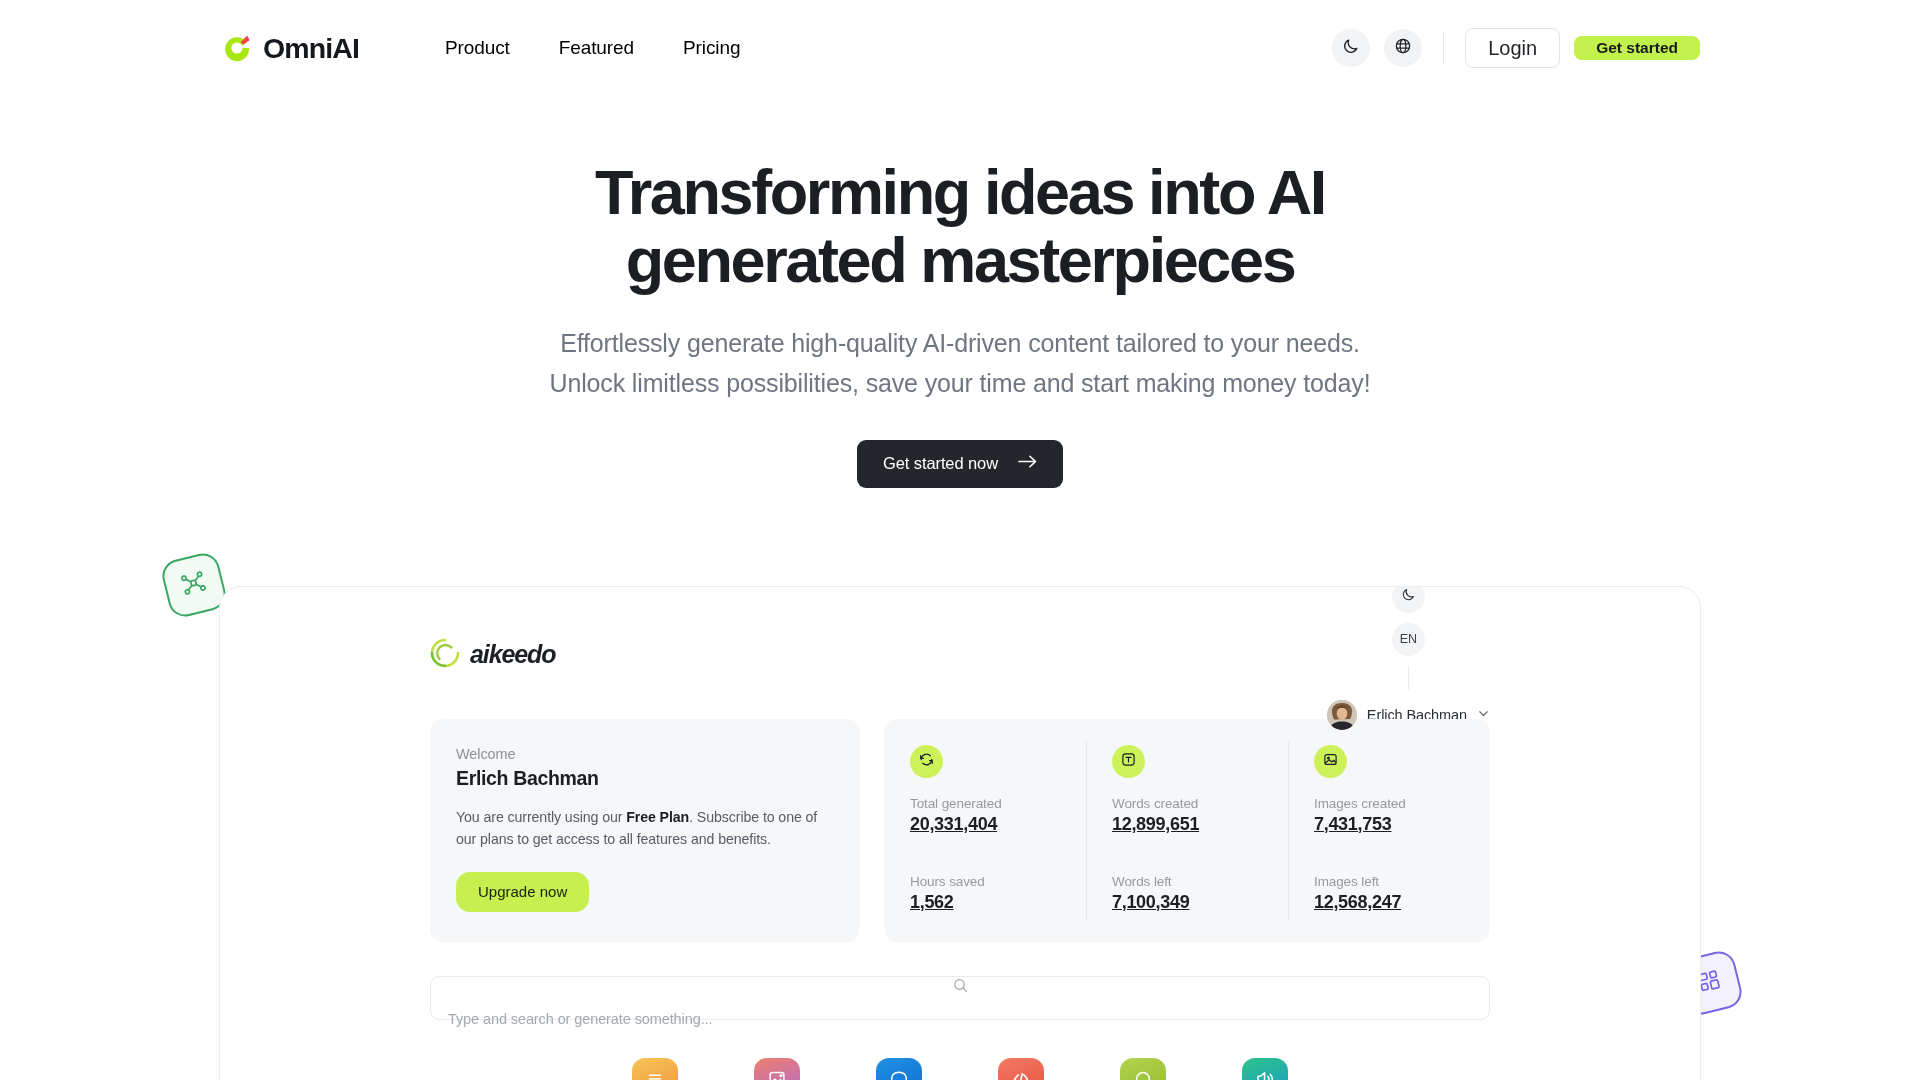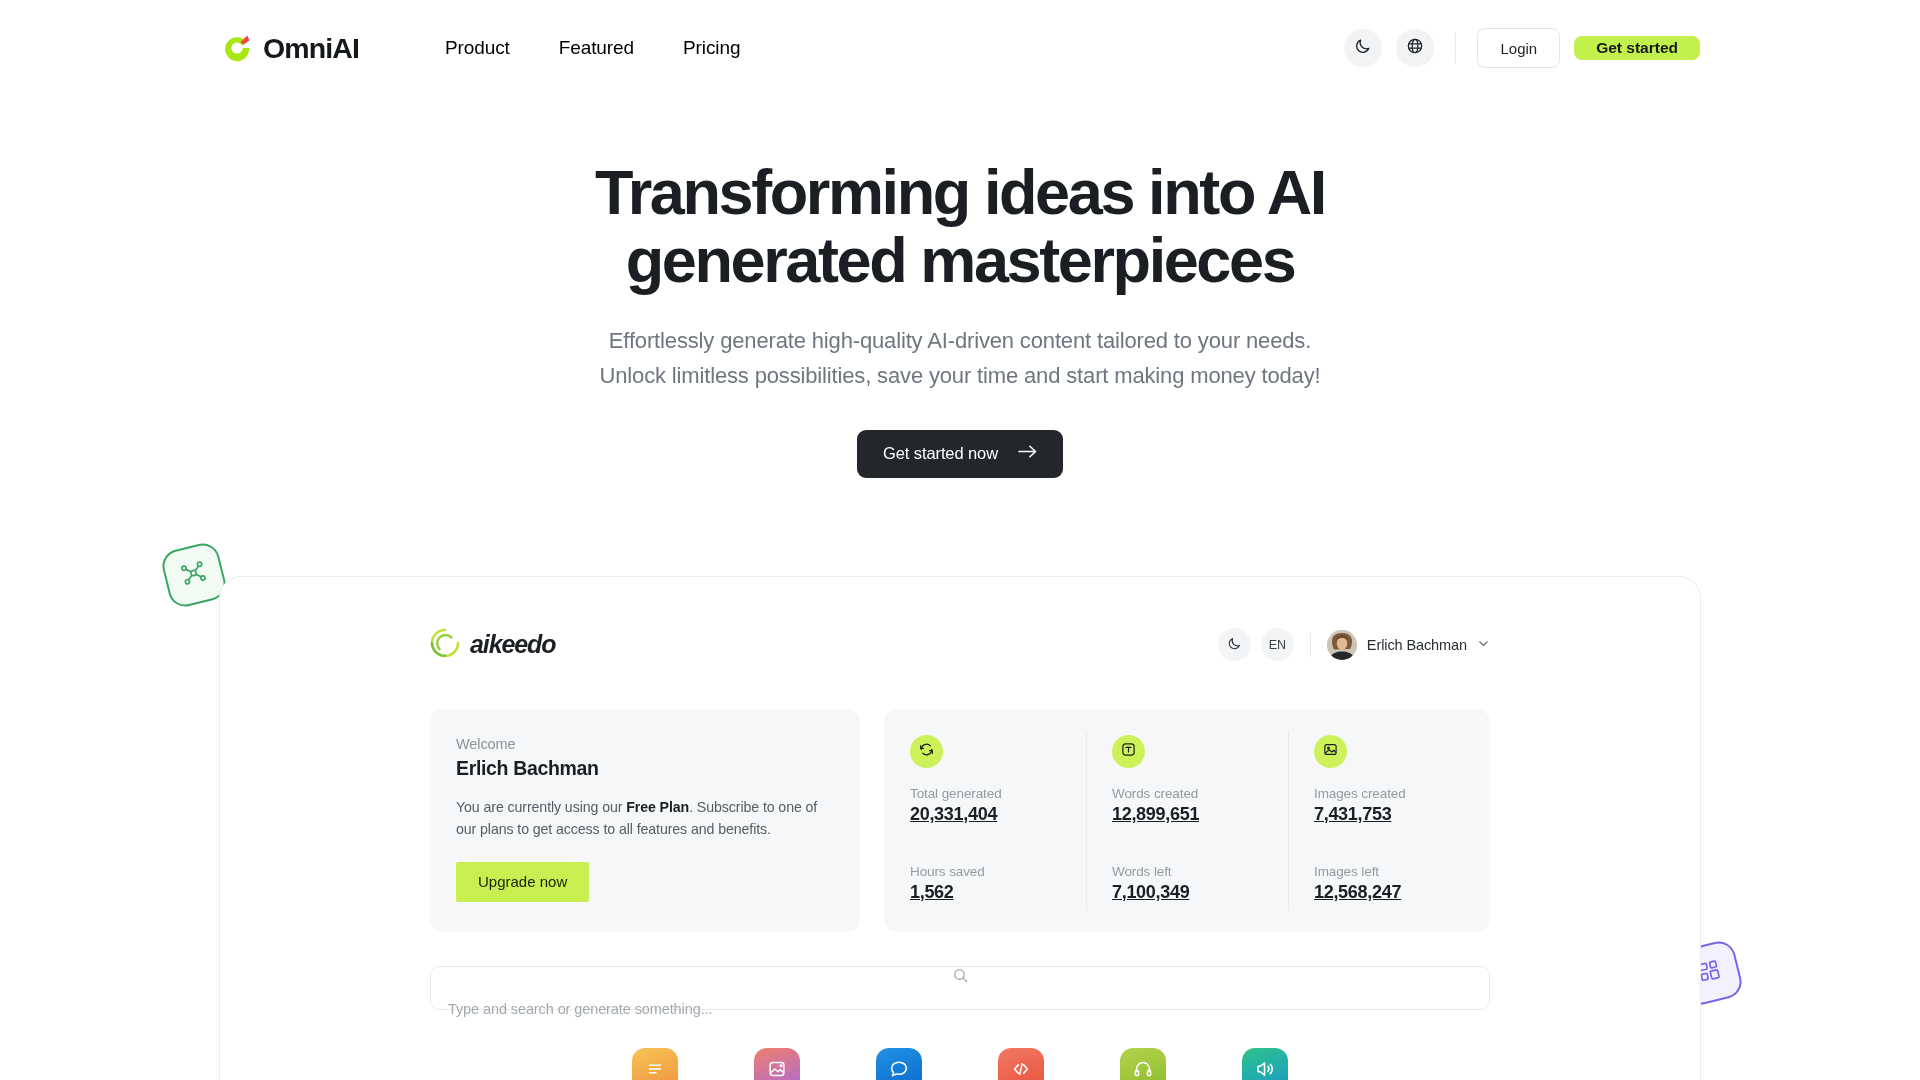--- a/index.html
+++ b/index.html
@@ -82,21 +82,21 @@
     margin: 0 7px;
   }
   .btn-login {
     padding: 0 22px;
     height: 40px;
     display: flex;
     align-items: center;
     border: 1px solid #e2e4e8;
     border-radius: 8px;
     background: #fff;
-    font-size: 15px;
+    font-size: 20px;
     color: #1f2328;
     cursor: pointer;
     white-space: nowrap;
   }
   .btn-getstarted {
     padding: 0 22px;
     height: 24px;
     display: flex;
     align-items: center;
     border-radius: 8px;
@@ -117,21 +117,21 @@
     font-size: 63px;
     line-height: 1.085;
     font-weight: 700;
     letter-spacing: -2.4px;
     color: #1b1f24;
     max-width: 860px;
     margin: 0 auto;
   }
   .hero p {
     margin-top: 28px;
-    font-size: 22px;
+    font-size: 25px;
     line-height: 1.62;
     color: #6e7681;
     letter-spacing: -0.15px;
   }
   .hero-cta {
     margin-top: 36px;
     display: inline-flex;
     align-items: center;
     gap: 20px;
     height: 48px;
@@ -178,20 +178,21 @@
     font-size: 25px;
     font-weight: 700;
     letter-spacing: -1.1px;
     color: #1c2026;
   }
   .dash-head-right {
     margin-left: auto;
     display: flex;
     align-items: center;
     gap: 10px;
+    flex-direction: column;
   }
   .dash-icon-btn {
     width: 33px;
     height: 33px;
     border-radius: 50%;
     background: #f3f4f6;
     display: flex;
     align-items: center;
     justify-content: center;
     font-size: 12.5px;
@@ -260,21 +261,21 @@
     letter-spacing: -0.1px;
     max-width: 380px;
   }
   .welcome-desc b { color: #1b1f24; font-weight: 700; }
   .btn-upgrade {
     margin-top: 21px;
     display: inline-flex;
     align-items: center;
     height: 40px;
     padding: 0 22px;
-    border-radius: 2px;
+    border-radius: 14px;
     background: #c6ef4f;
     font-size: 15px;
     font-weight: 500;
     color: #1b2206;
     cursor: pointer;
   }
 
   .card-stats {
     flex: 1;
     padding: 26px 0 28px 0;

